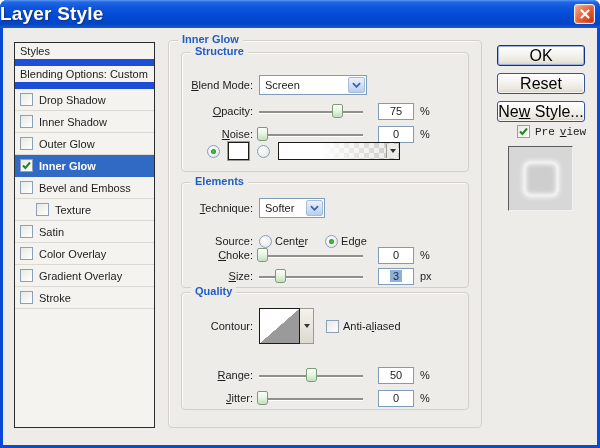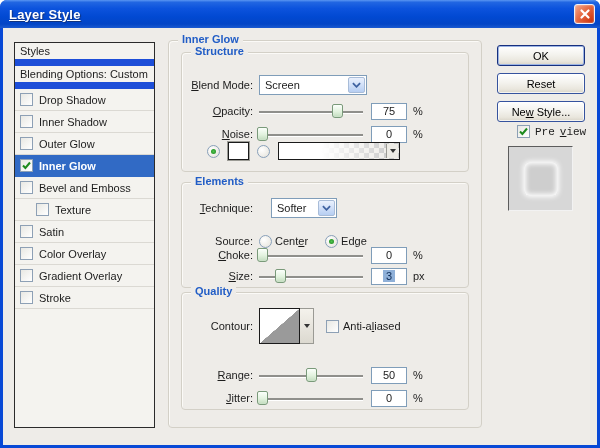--- a/index.html
+++ b/index.html
@@ -5,22 +5,22 @@
   * { box-sizing: border-box; margin: 0; padding: 0; }
   html,body { width:600px; height:448px; overflow:hidden; }
   body { font-family:"Liberation Sans", sans-serif; font-size:11px; color:#1c1c1c; }
 
   .window { position:relative; width:600px; height:448px; border-radius:7px 7px 0 0;
             background:#0849d6; }
   .titlebar { position:absolute; top:0; left:0; right:0; height:28px;
     border-radius:7px 7px 0 0;
     background:linear-gradient(180deg,#5a96f2 0%,#2166e2 8%,#0c53dd 30%,#0149d2 60%,#0345c6 86%,#1b5ad0 100%);
     display:flex; align-items:center; }
-  .title-text { color:#fff; font-weight:bold; font-size:13px; padding-left:9px;
-    text-shadow:1px 1px 1px #12337e; letter-spacing:.2px;text-decoration:underline; }
+  .title-text { color:#fff; font-weight:bold; font-size:19px; 
+    text-shadow:1px 1px 1px #12337e; letter-spacing:.2px; }
   .close-btn { position:absolute; top:4px; right:5px; width:21px; height:20px;
     border:1px solid #f0f0f8; border-radius:3px;
     background:linear-gradient(135deg,#f5a88c 0%,#e66a43 45%,#cf3a14 85%,#b32a08 100%);
     box-shadow:inset 0 0 2px rgba(255,255,255,.65);
     display:flex; align-items:center; justify-content:center; cursor:pointer; }
   .client { position:absolute; left:3px; right:3px; top:28px; bottom:3px; background:#eeece8; }
 
   
   .sidebar { position:absolute; left:11px; top:14px; width:141px; height:386px;
     background:#f4f3ef; border:1px solid #2b2b2b; overflow:hidden; }
@@ -70,21 +70,21 @@
 
   
   .slider { position:relative; width:104px; height:16px; flex:0 0 104px; }
   .slider .track { position:absolute; left:0; right:0; top:8px; height:2px;
     background:#8f8f8b; box-shadow:0 1px 0 #ffffff; }
   .slider .thumb { position:absolute; top:1px; width:11px; height:14px; margin-left:-5px;
     border:1px solid #7a9a7a; border-radius:2px 2px 3px 3px;
     background:linear-gradient(180deg,#fbfffb 0%,#e2f2de 55%,#c2dcbe 100%);
     box-shadow:inset 0 0 1px #fff; cursor:pointer; }
   .vbox { width:36px; height:17px; border:1px solid #7f9db9; background:#fff;
-    margin-left:8px; display:flex; align-items:center; justify-content:center; }
+    margin-left:15px; display:flex; align-items:center; justify-content:center; }
   .vbox .sel { background:#8fb0d8; color:#0e2b55; padding:0 3px; }
   .unit { margin-left:6px; }
 
   
   .swatch { width:21px; height:18px; background:#fff; border:1px solid #1a1a1a;
     box-shadow:0 0 0 1px #9b9b95; margin:0 8px; cursor:pointer; }
   .gradbar { position:relative; width:122px; height:18px; border:1px solid #1a1a1a; cursor:pointer;
     background-image:
       linear-gradient(to right,#ffffff 0%,#ffffff 35%,rgba(255,255,255,0) 95%),
       linear-gradient(45deg,#c9c9c9 25%,transparent 25%,transparent 75%,#c9c9c9 75%),
@@ -99,21 +99,21 @@
 
   
   .contour-box { width:41px; height:36px; border:1px solid #1a1a1a; background:#fff;
     background-image:linear-gradient(to top left,#9a9a9a 49.6%,#ffffff 50%); cursor:pointer; }
   .contour-arrow { width:14px; height:36px; border:1px solid #9a9a94; border-left:none;
     background:linear-gradient(180deg,#f4f2ec,#dcd9d0); display:flex; align-items:center;
     justify-content:center; cursor:pointer; }
 
   
   .xp-btn { position:absolute; left:494px; width:88px; height:21px; border:1px solid #36539e;
-    border-radius:3px; font-family:"Liberation Sans",sans-serif; font-size:11px;
+    border-radius:3px; font-family:"Liberation Sans",sans-serif; font-size:16px;
     background:linear-gradient(180deg,#ffffff 0%,#f4f3ee 45%,#e9e6dd 80%,#d8d4c7 100%);
     box-shadow:inset 0 0 0 1px rgba(255,255,255,.7); cursor:pointer; }
   .xp-btn.default { border-color:#17307e; box-shadow:inset 0 0 0 1px #9cb4e4; }
 
   .preview-wrap { position:absolute; left:509px; top:97px; display:flex; align-items:center; }
   .preview-wrap span { margin-left:5px;font-family:Liberation Mono, monospace; }
   .thumb-preview { position:absolute; left:505px; top:118px; width:65px; height:65px;
     background:#d7d7d7; border-top:1px solid #5c5c5c; border-left:1px solid #5c5c5c;
     border-right:1px solid #f2f2f2; border-bottom:1px solid #f2f2f2;
     display:flex; align-items:center; justify-content:center; }
@@ -277,21 +277,21 @@
       <span class="radio"></span>
       <div class="gradbar" style="margin-left:8px;">
         <span class="mini-arrow">
             <span class="tri-down"></span>
           </span>
       </div>
     </div>
 
     <div class="row" style="top:170px;">
       <span class="lbl"><span class="acc">T</span>echnique:</span>
-      <div class="combo" style="width:66px;margin-left:12px;">
+      <div class="combo" style="width:66px;">
         <span>Softer</span>
         <span class="arrow-btn">
           <svg width="9" height="6" viewBox="0 0 10 6">
               <path d="M1 1 L5 5 L9 1" fill="none" stroke="#3f62a0" stroke-width="2"></path>
             </svg>
         </span>
       </div>
     </div>
 
     <div class="row" style="top:203px;">

